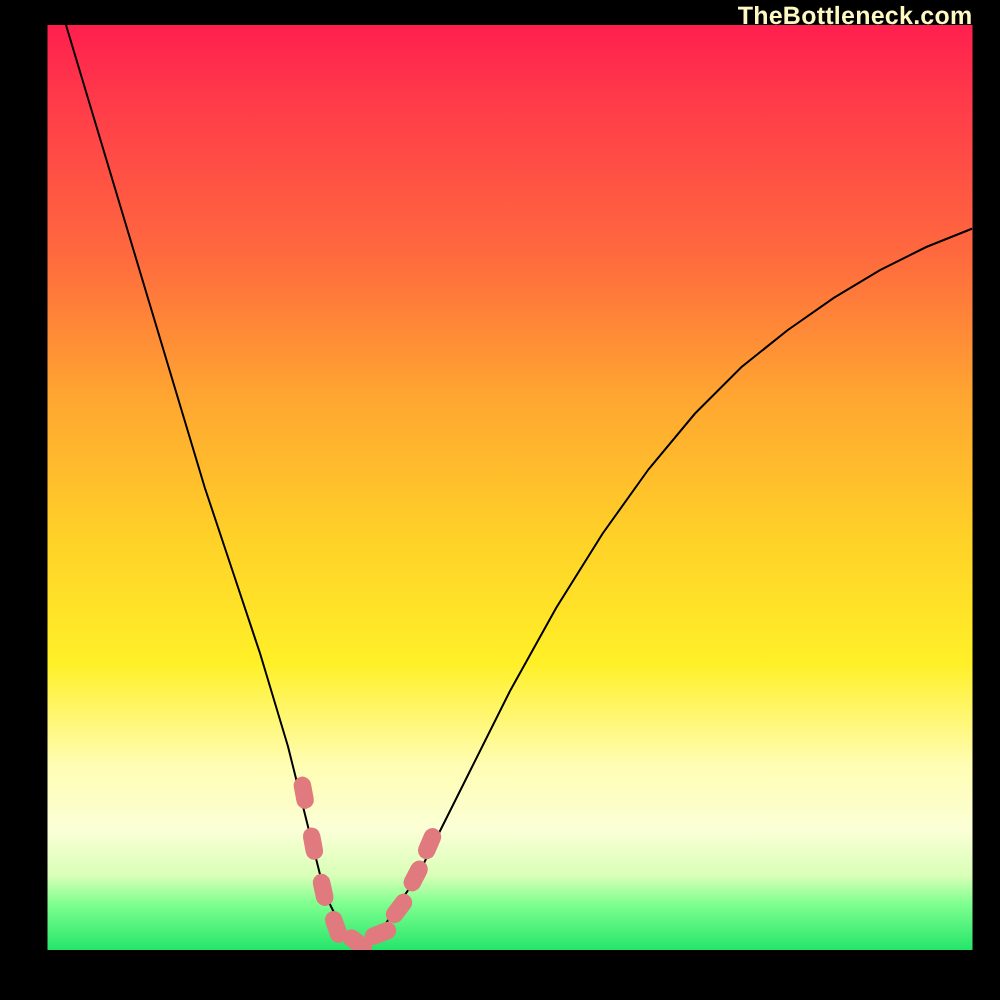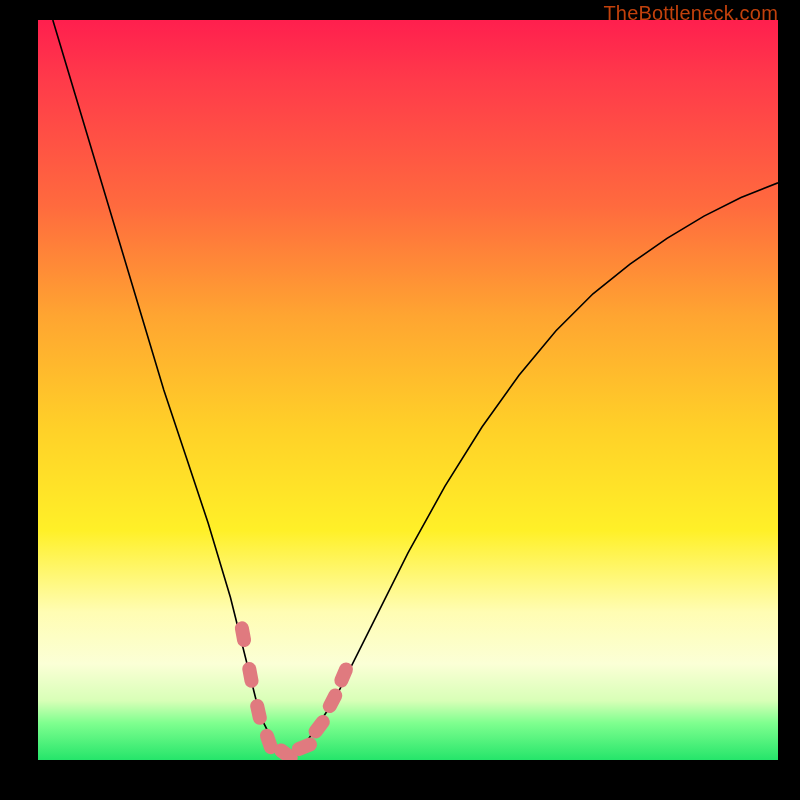--- a/index.html
+++ b/index.html
@@ -38,23 +38,23 @@
       #fbffd6 87%,
       #d8ffb7 92%,
       #7fff8f 95%,
       #25e56a 100%
     );
   }
   .watermark {
     position: absolute;
     top: 2px;
     right: 22px;
-    color: #c2410c;
+    color: #fef9c3;
     font-size: 20px;
-    font-weight: 400;
+    font-weight: 700;
     letter-spacing: 0.2px;
     z-index: 5;
   }
   svg.curve {
     position: absolute;
     left: 0;
     top: 0;
     width: 740px;
     height: 740px;
   }

